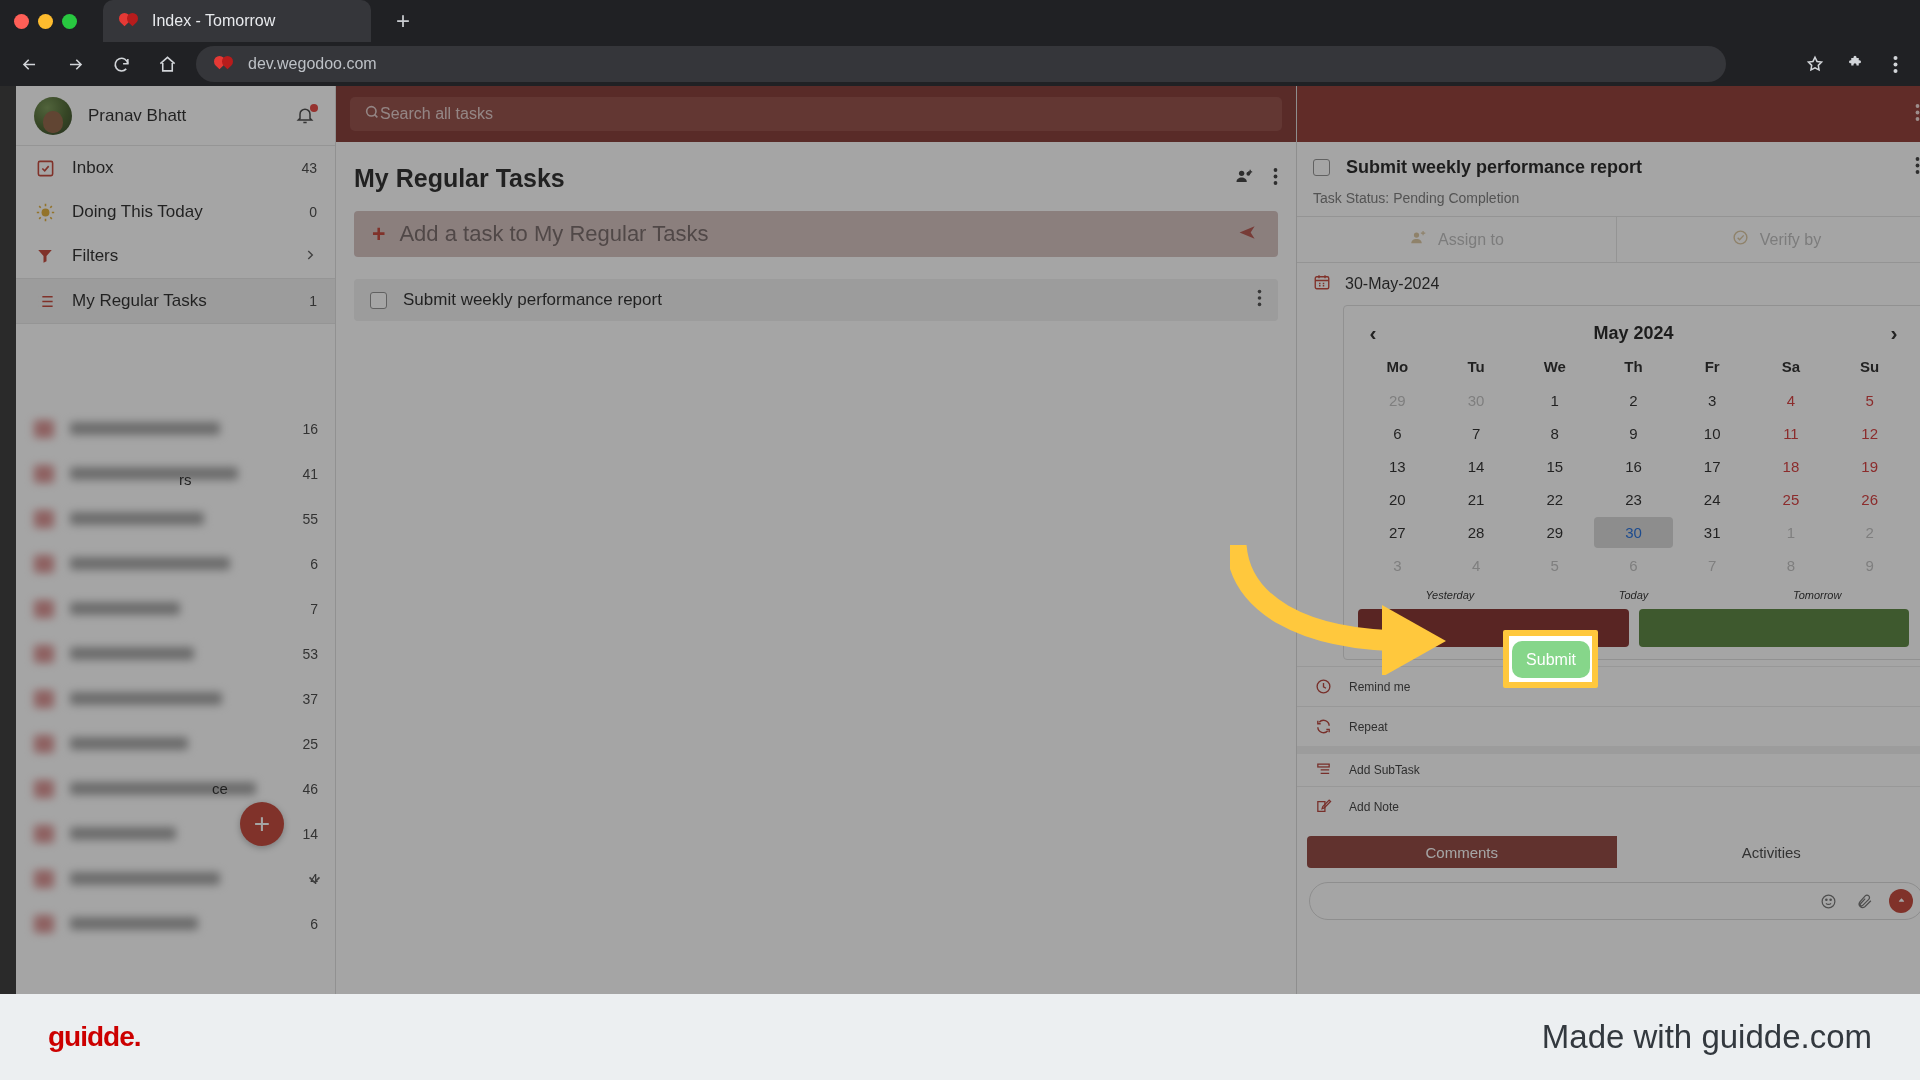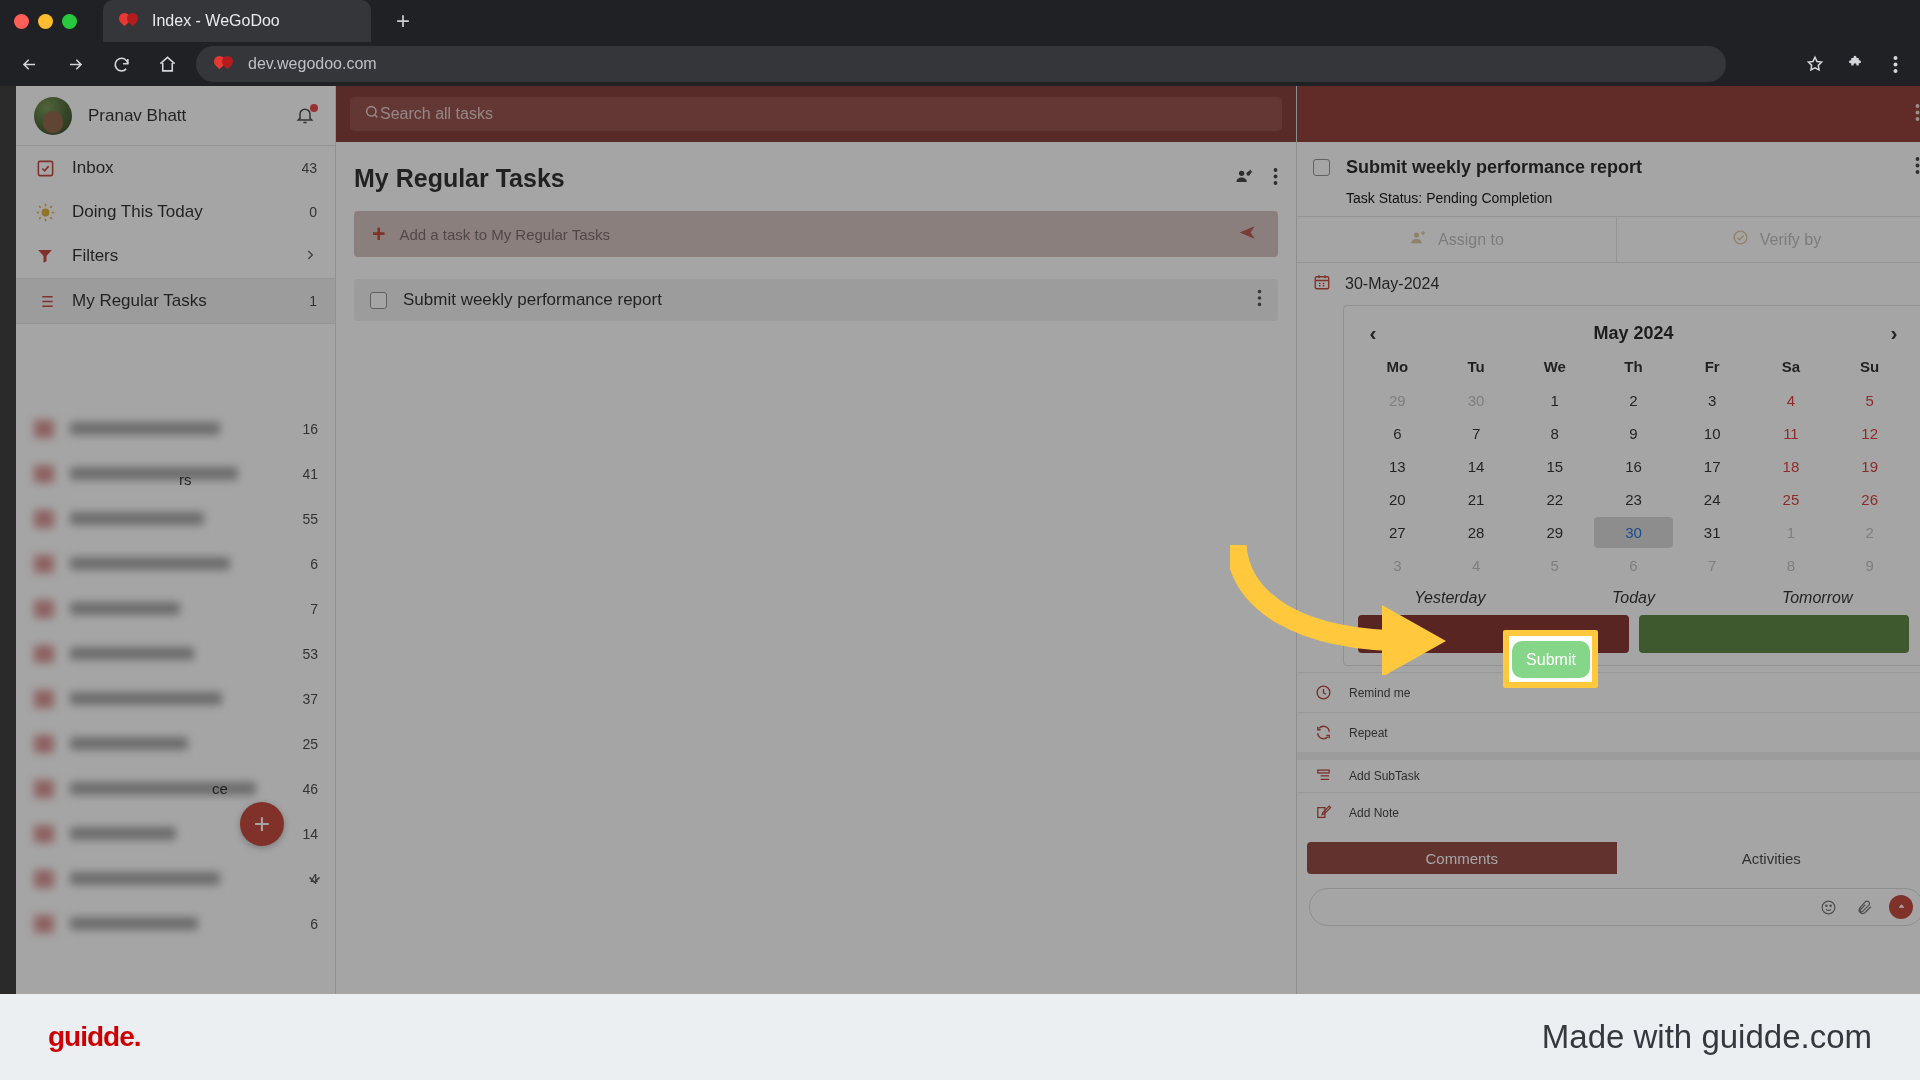--- a/index.html
+++ b/index.html
@@ -82,53 +82,53 @@
   .search {
     flex:1; height:34px; background:#8d423c; border-radius:5px; display:flex; align-items:center; padding:0 14px; color:#e2c9c7; font-size:16px;
   }
   .center-body { padding:22px 18px 0 18px; }
   .list-title-row { display:flex; align-items:center; gap:18px; margin-bottom:18px; }
   .list-title { font-size:25px; font-weight:bold; color:#1d1d1d; flex:1; }
   .addtask {
     height:46px; background:#d3bdbb; border-radius:4px; display:flex; align-items:center; padding:0 18px; gap:14px;
   }
   .addtask .plus { color:#c0392b; font-size:23px; font-weight:bold; }
-  .addtask .ph { color:#6d5f5e; font-size:15px; flex:1; }
+  .addtask .ph { color:#6d5f5e; font-size:22px; flex:1; }
   .send { color:#b04a43; }
   .taskrow {
     margin-top:22px; height:42px; background:#efefef; border-radius:4px; display:flex; align-items:center; padding:0 16px; gap:16px;
   }
   .cbox { width:17px; height:17px; border:1.5px solid #8a8a8a; border-radius:3px; background:#fff; flex:none; }
   .task-label { font-size:17px; color:#1d1d1d; flex:1; }
 
   
   .right { position:absolute; right:0; top:0; width:640px; height:908px; background:#fff; border-left:1px solid #d8d8d8; }
   .right-top { height:56px; background:#8a2f28; display:flex; align-items:center; justify-content:flex-end; padding-right:16px; }
   .rp-head { padding:14px 16px 10px 16px; border-bottom:1px solid #e2e2e2; }
   .rp-title-row { display:flex; align-items:center; gap:16px; }
   .rp-title { font-size:18px; font-weight:bold; color:#161616; flex:1; }
-  .rp-status { font-size:14px; color:#000000; margin-top:11px; margin-left:33px; }
+  .rp-status { font-size:14px; color:#737373; margin-top:11px; }
   .assign-row { display:flex; height:46px; border-bottom:1px solid #e2e2e2; }
   .assign-cell { flex:1; display:flex; align-items:center; justify-content:center; gap:11px; font-size:16px; color:#b9b9b9; }
   .assign-cell + .assign-cell { border-left:1px solid #e2e2e2; }
   .date-row { display:flex; align-items:center; gap:14px; padding:10px 16px 4px 16px; }
   .date-text { font-size:16px; color:#1d1d1d; }
 
   .cal { margin:6px 12px 0 46px; border:1px solid #dddddd; border-radius:4px; padding:10px 14px 12px 14px; }
   .cal-head { display:flex; align-items:center; height:34px; }
   .cal-arrow { width:30px; font-size:21px; color:#222; text-align:center; font-weight:bold; }
   .cal-month { flex:1; text-align:center; font-size:18px; font-weight:bold; color:#161616; }
   .cal-grid { display:grid; grid-template-columns:repeat(7,1fr); row-gap:2px; }
   .cal-dow { text-align:center; font-size:15px; font-weight:bold; color:#1d1d1d; padding:8px 0; }
   .cal-day { text-align:center; font-size:15px; color:#1d1d1d; padding:7px 0; }
   .cal-day.muted { color:#bdbdbd; }
   .cal-day.wknd { color:#d32f2f; }
   .cal-day.sel { color:#1565d8; background:#d6d6d6; border-radius:4px; }
   .quick-row { display:flex; margin-top:8px; }
-  .quick { flex:1; text-align:center; font-size:16px; font-style:italic; color:#1d1d1d; }
+  .quick { flex:1; text-align:center; font-size:11px; font-style:italic; color:#1d1d1d; }
   .btn-row { display:flex; margin-top:8px; gap:10px; }
   .btn { flex:1; height:38px; border-radius:4px; display:flex; align-items:center; justify-content:center; color:#fff; font-size:15px; }
   .btn.cancel { background:#7c2320; }
   .btn.submit { background:#4e7c32; }
 
   .opt-row { display:flex; align-items:center; gap:16px; height:40px; padding:0 16px; border-top:1px solid #e8e8e8; font-size:12px; color:#333; }
   .opt-row .ico { width:20px; display:flex; align-items:center; justify-content:center; color:#b1352c; }
   .opt-group { margin-top:6px; }
 
   .tabs { display:flex; margin:10px 10px 0 10px; }
@@ -161,21 +161,21 @@
 
   <div class="chrome">
     <div class="tabstrip">
       <div class="traffic">
         <div class="dot r"></div>
         <div class="dot y"></div>
         <div class="dot g"></div>
       </div>
       <div class="tab">
         <span class="tab-fav"><span class="wg"></span></span>
-        <span class="tab-title">Index - WeGoDoo</span>
+        <span class="tab-title">Index - Tomorrow</span>
       </div>
       <div class="newtab">+</div>
     </div>
 
     <div class="navbar">
       <div class="navbtn">
         <svg width="19" height="19" viewBox="0 0 24 24" fill="none" stroke="currentColor" stroke-width="2">
             <path d="M19 12H5M11 6l-6 6 6 6"></path>
           </svg>
       </div>

